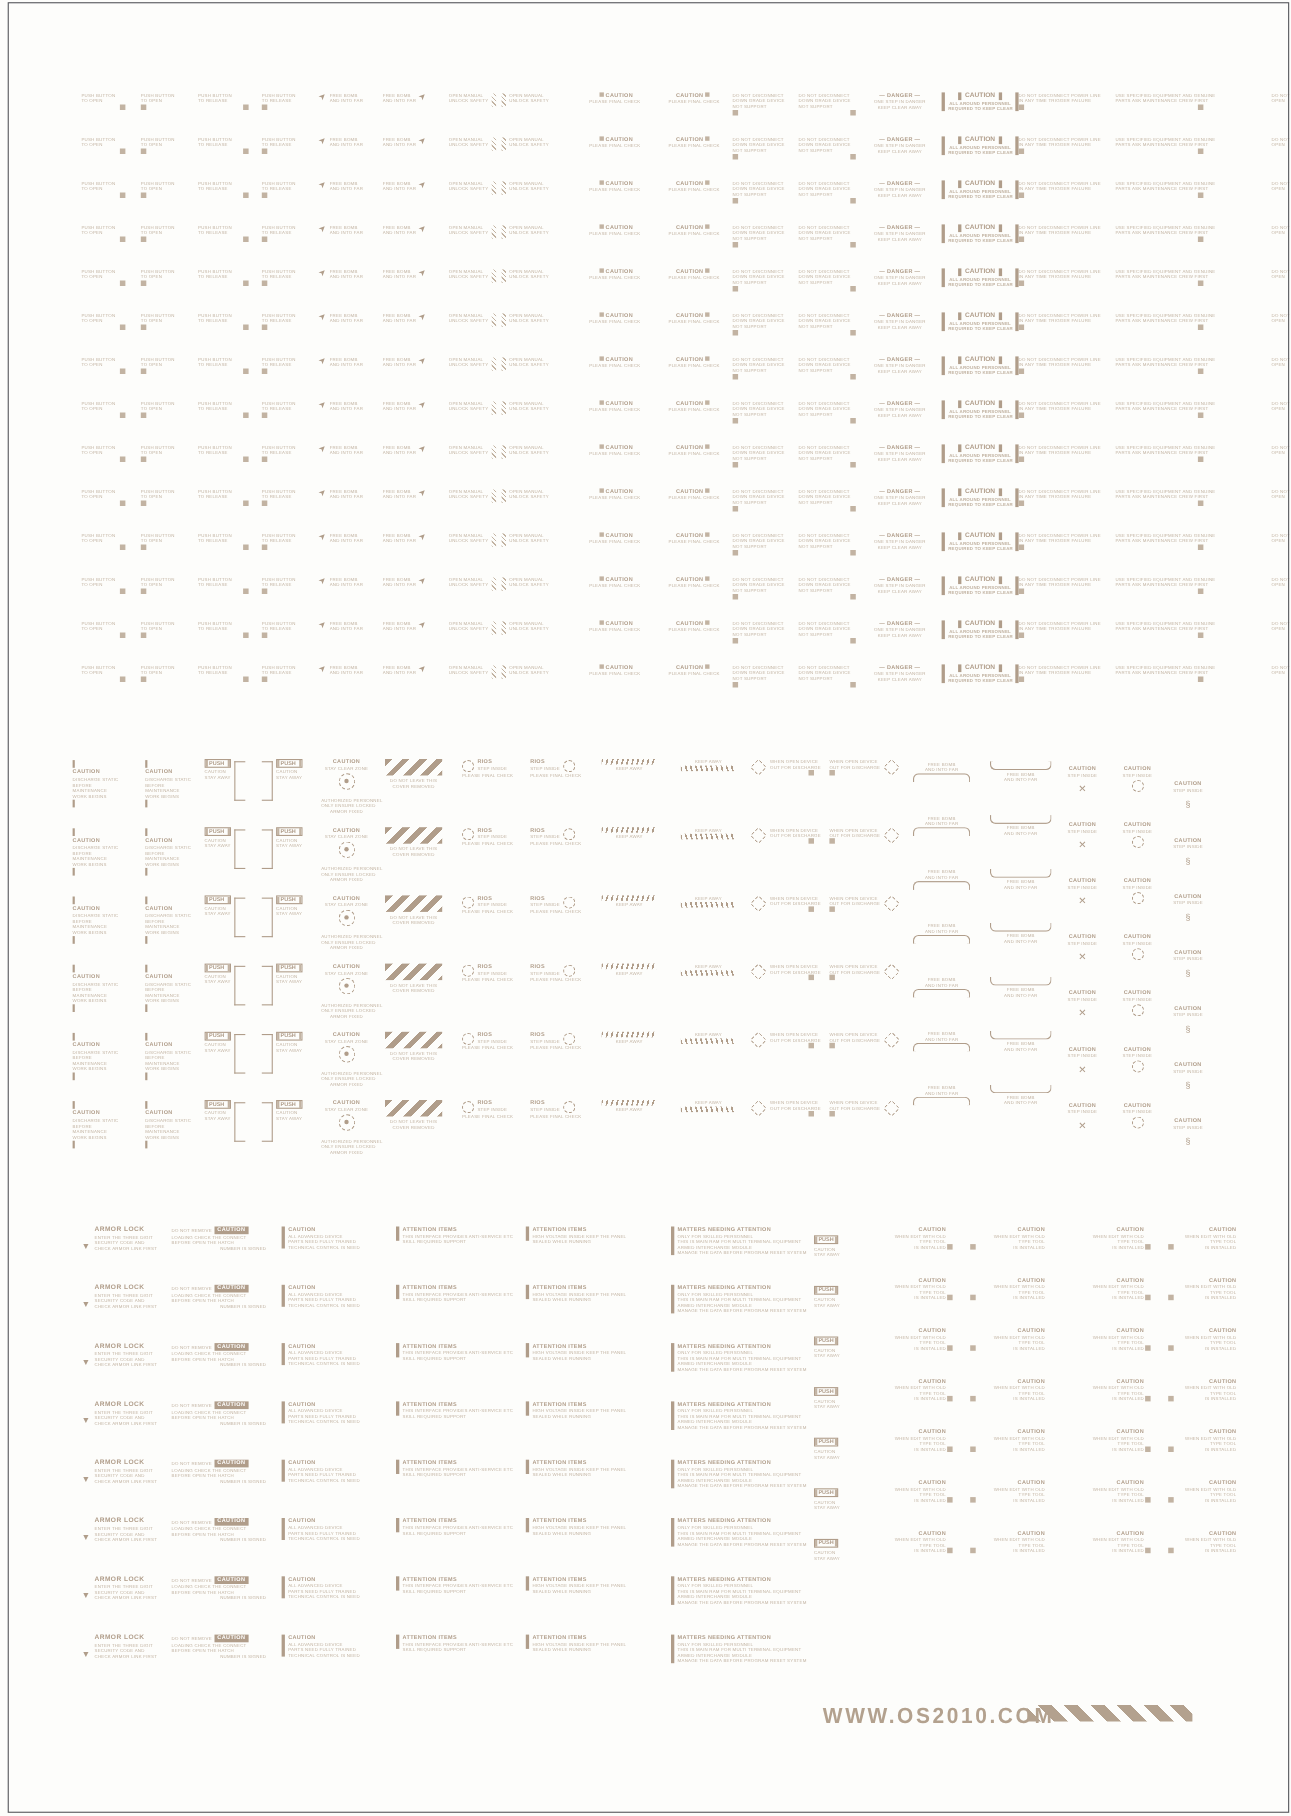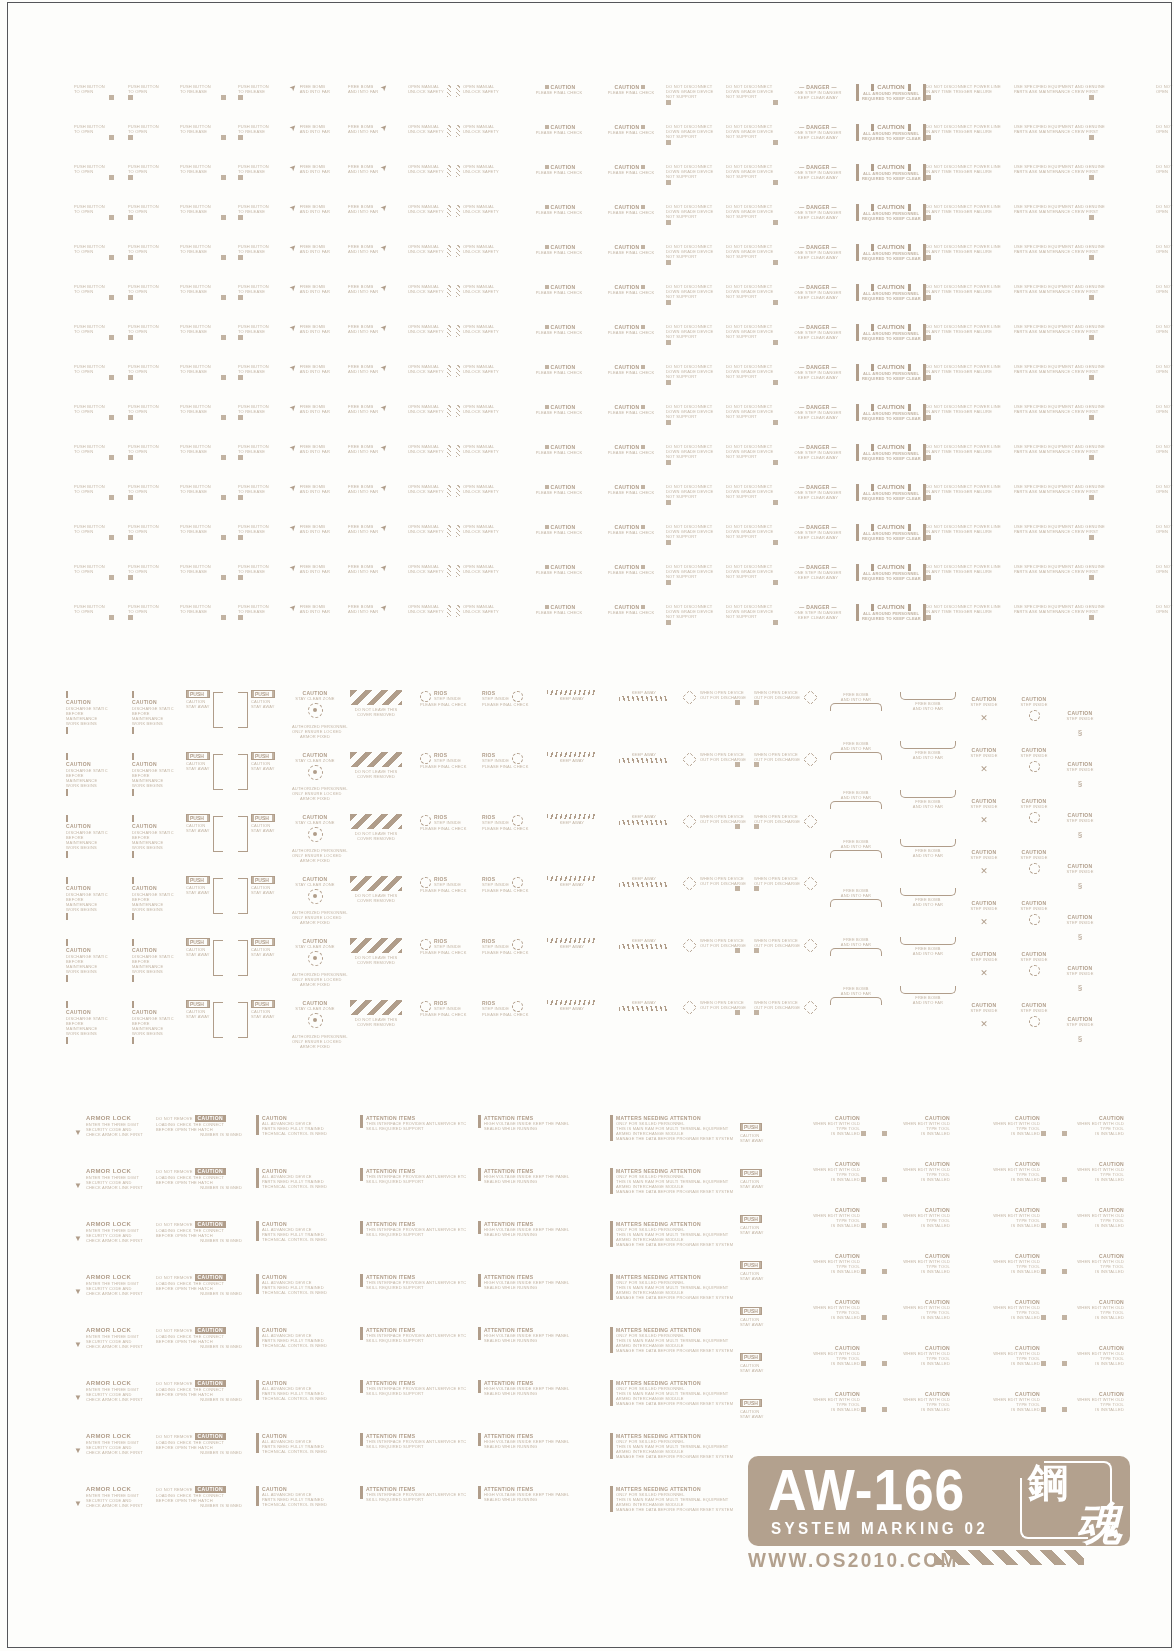--- a/index.html
+++ b/index.html
@@ -2831,23 +2831,15 @@
       </div>
       <div class="cell c3" style="left: 1062px; top: 1391px; width: 62px;">
         <div class="ttl5">CAUTION</div>
         <div class="t4">WHEN EDIT WITH OLD</div>
         <div class="t4">TYPE TOOL</div>
         <div class="t4">IS INSTALLED</div>
         <span class="sq sq-l"></span>
       </div>
     </div>
 
-  <div class="plate">
-    <div class="model">AW-166</div>
-    <div class="series">SYSTEM MARKING 02</div>
-    <div class="kwrap">
-      <span class="k1">鋼</span>
-      <span class="k2">魂</span>
-    </div>
-  </div>
   <div class="url">WWW.OS2010.COM</div>
   <div class="ustripes"></div>
 </div>
 
 </body></html>

